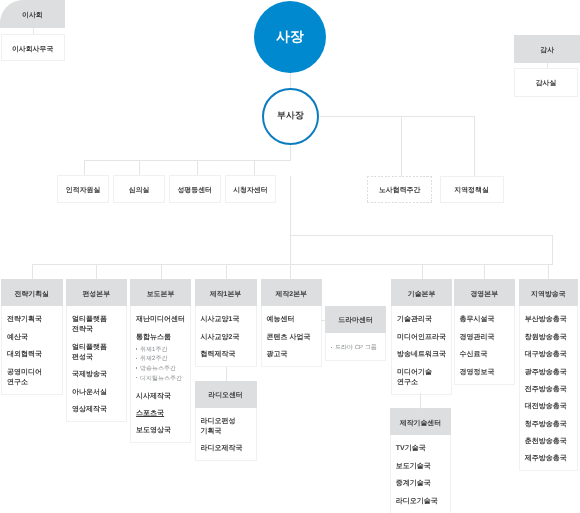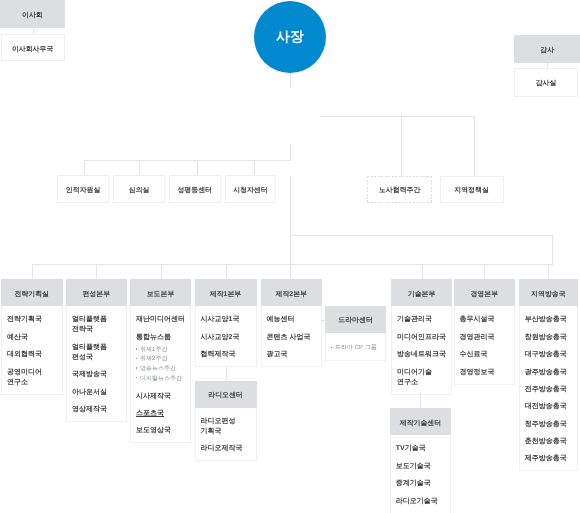--- a/index.html
+++ b/index.html
@@ -1,21 +1,21 @@
 <!DOCTYPE html>
 <html><head>
 <meta charset="utf-8">
 <title>Organization Chart</title>
 <style>
   html,body{margin:0;padding:0;}
   body{width:580px;height:513px;background:#ffffff;
        font-family:"Liberation Sans",sans-serif;
        -webkit-font-smoothing:antialiased;
        text-rendering:geometricPrecision;}
-  #chart{position:relative;width:580px;height:513px;overflow:hidden;background:#fff;}
+  #chart{position:relative;width:580px;height:513px;overflow:hidden;background:#fff;border-radius:23px;}
 
   
   .ln{position:absolute;background:#e4e5e7;}
   .hl{height:1px;}
   .vl{width:1px;}
 
   
   .circ{position:absolute;border-radius:50%;box-sizing:border-box;
         display:flex;align-items:center;justify-content:center;letter-spacing:.2px;}
   .circ.fill{background:#0089ce;color:#ffffff;font-weight:bold;font-size:13.8px;padding-top:2px;}
@@ -92,20 +92,23 @@
     </div>
     <div class="bx gray" style="left: 514.3px; top: 34.7px; width: 65.7px; height: 28.1px;">
       <span>감사</span>
     </div>
     <div class="bx solid" style="left: 514px; top: 68.2px; width: 64px; height: 28.5px;">
       <span>감사실</span>
     </div>
     <div class="circ fill" style="left: 254px; top: 0.5px; width: 72px; height: 72px;">
       <span>사장</span>
     </div>
+    <div class="circ ring" style="left: 262px; top: 88px; width: 57px; height: 57px;">
+      <span>부사장</span>
+    </div>
     <div class="bx solid" style="left: 57.2px; top: 175.4px; width: 51.8px; height: 27.2px;">
       <span>인적자원실</span>
     </div>
     <div class="bx solid" style="left: 113.2px; top: 175.4px; width: 51.8px; height: 27.2px;">
       <span>심의실</span>
     </div>
     <div class="bx solid" style="left: 168.8px; top: 175.4px; width: 51.8px; height: 27.2px;">
       <span>성평등센터</span>
     </div>
     <div class="bx solid" style="left: 224.5px; top: 175.4px; width: 51.8px; height: 27.2px;">

